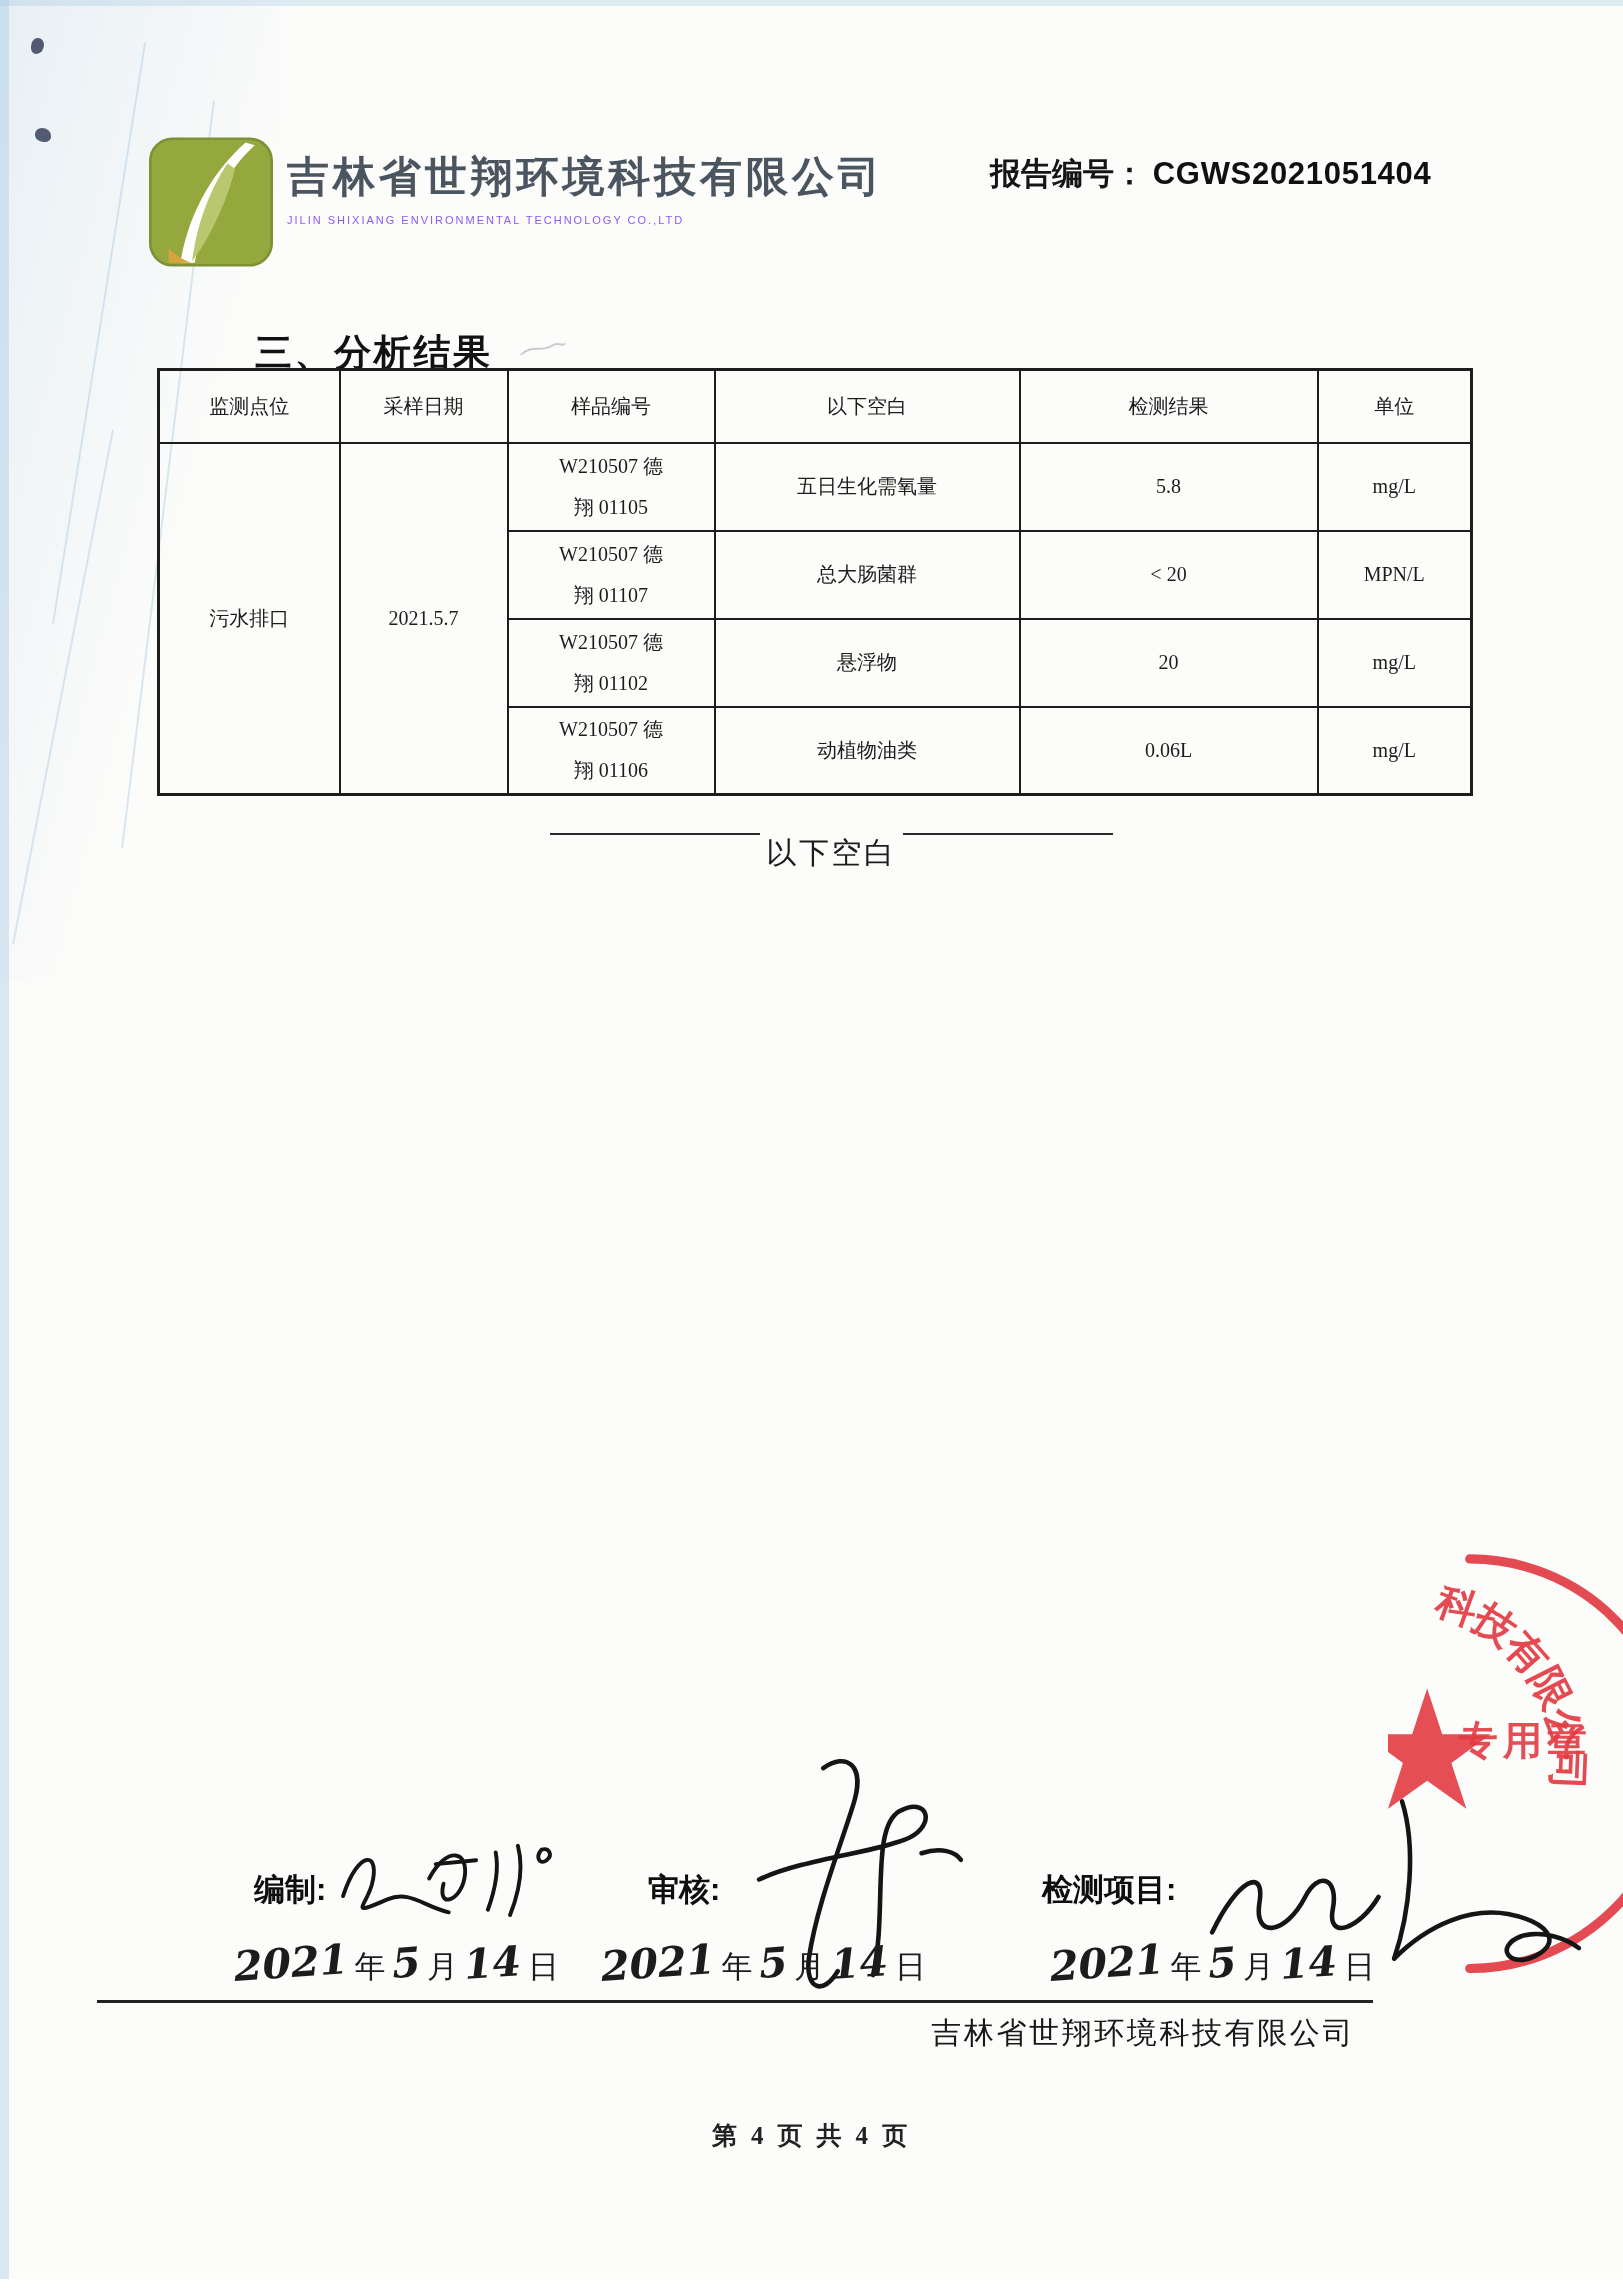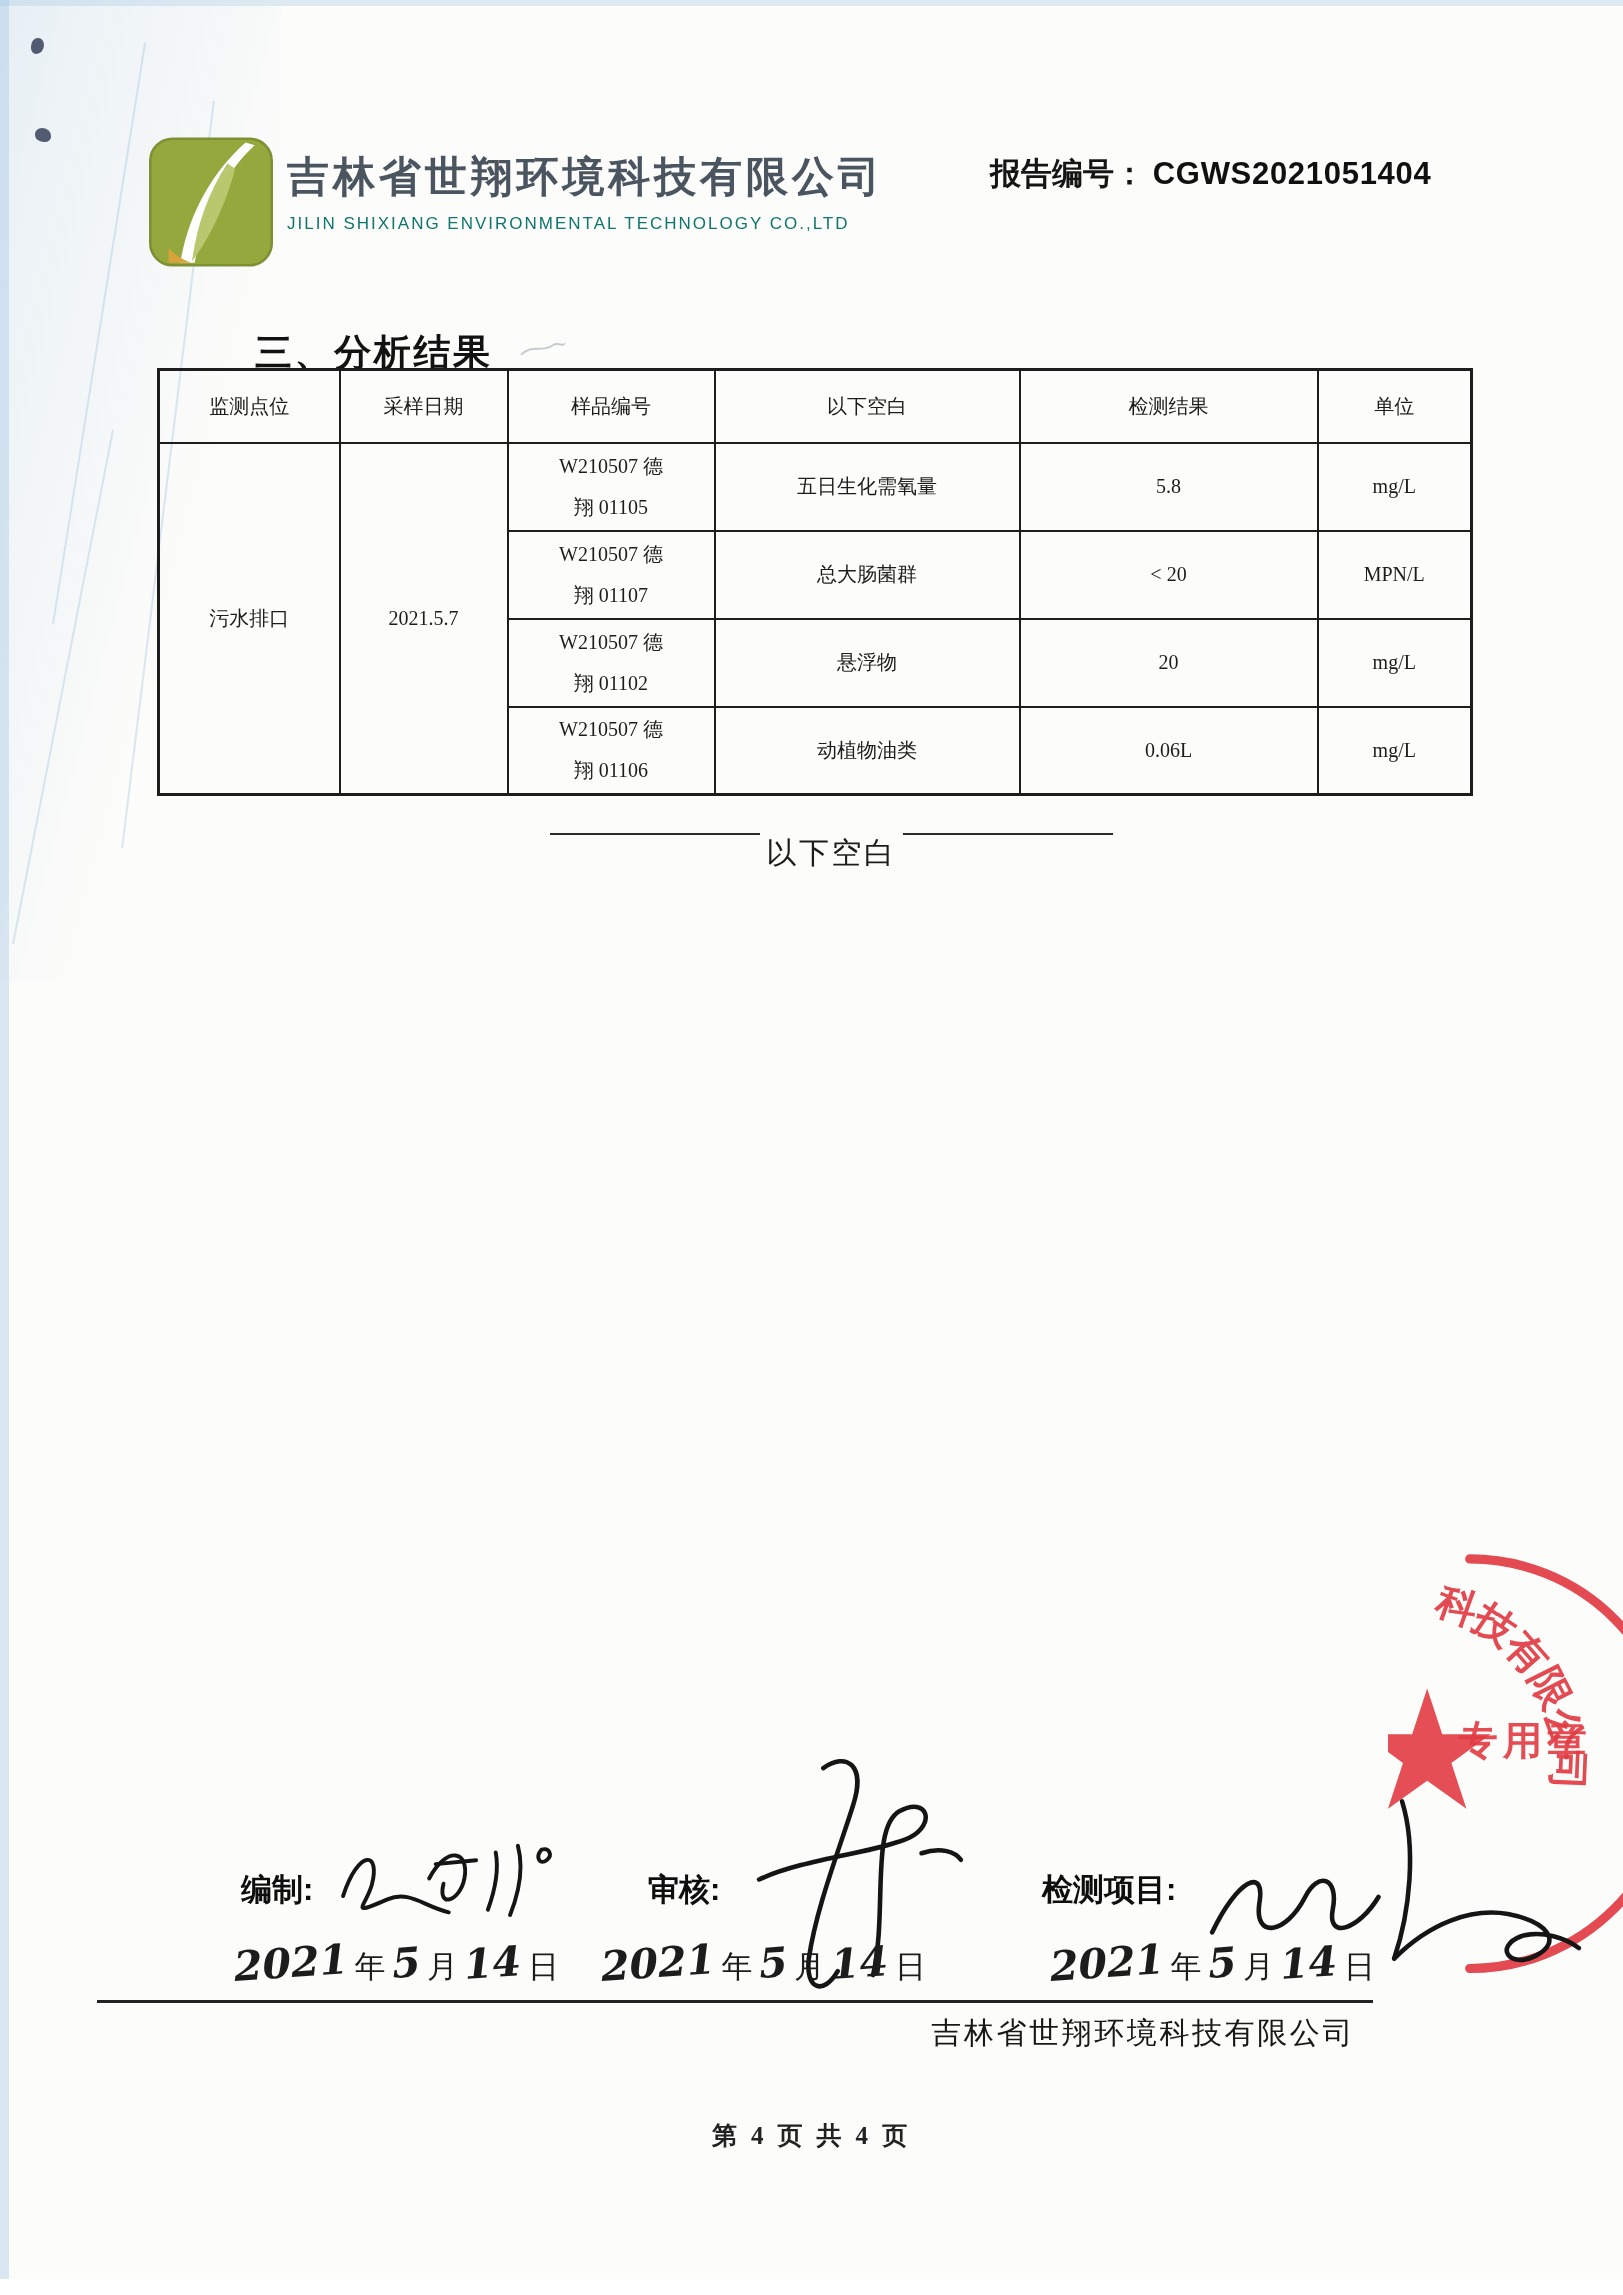--- a/index.html
+++ b/index.html
@@ -20,21 +20,21 @@
   .s2 { left:167px; top:98px; height:753px; transform:rotate(7deg); }
   .s3 { left:62px;  top:425px; height:524px;  transform:rotate(11deg); }
   .dot { position:absolute; background:#2b3450; opacity:.8; }
   .d1 { left:31px; top:38px;  width:13px; height:15.7px; border-radius:55% 45% 60% 40%; }
   .d2 { left:35px; top:128px; width:15.7px; height:13.7px; border-radius:45% 60% 40% 55%; }
 
   
   .logo { position:absolute; left:149px; top:137px; }
   .company { position:absolute; left:287px; top:149px; font-family:"Liberation Sans", sans-serif; }
   .company-cn { font-size:42px; font-weight:700; color:#4a5560; letter-spacing:3.9px; }
-  .company-en { margin-top:9.2px; font-size:17px; color:#0f766e; letter-spacing:2px; font-weight:400; }
+  .company-en { margin-top:9.2px; font-size:11px; color:#8b5cf6; letter-spacing:2px; font-weight:400; }
   .report { position:absolute; left:990px; top:153px; font-size:31px; white-space:nowrap; }
   .report-label { font-family:"Liberation Sans", sans-serif; font-weight:700; color:#151515; }
   .report-no { font-family:"Liberation Sans", sans-serif; font-weight:600; letter-spacing:0.7px; color:#101010; }
 
   
   .section-title { position:absolute; left:255px; top:308px; font-family:"Liberation Sans", sans-serif;
                    font-size:37px; font-weight:700; color:#121212; letter-spacing:2.6px;margin-top:20px; }
   .pencil { position:absolute; left:520px; top:340px; opacity:.55; }
 
   
@@ -51,21 +51,21 @@
   .divider { position:absolute; left:550px; top:833px; width:563px; display:flex; align-items:flex-start; }
   .divider .rule { flex:1; border-top:2px solid #2a2a2a; }
   .divider .txt { font-size:30px; letter-spacing:2.6px; padding:0 6.5px; color:#1c1c1c; }
 
   
   .stamp { position:absolute; left:1172px; top:1538px; width:458px; height:458px; }
 
   
   .sign-label { position:absolute; font-family:"Liberation Sans", sans-serif;
                 font-size:31px; font-weight:700; color:#0e0e0e; white-space:nowrap; }
-  .lab1 { left:241px;  top:1869px; }
+  .lab1 { left:254px;  top:1869px; }
   .lab2 { left:648px;  top:1869px; }
   .lab3 { left:1042px; top:1869px; }
   .sig  { position:absolute; }
   .sig1 { left:331px;  top:1808px; }
   .sig2 { left:725px; top:1755px; }
   .sig3 { left:1186px; top:1775px; }
 
   .dateline { position:absolute; top:1939px; display:flex; align-items:baseline; white-space:nowrap; }
   .dl1 { left:230px; } .dl2 { left:597px; } .dl3 { left:1046px; }
   .hand { font-family:"DejaVu Serif", serif; font-style:italic; font-weight:700;

